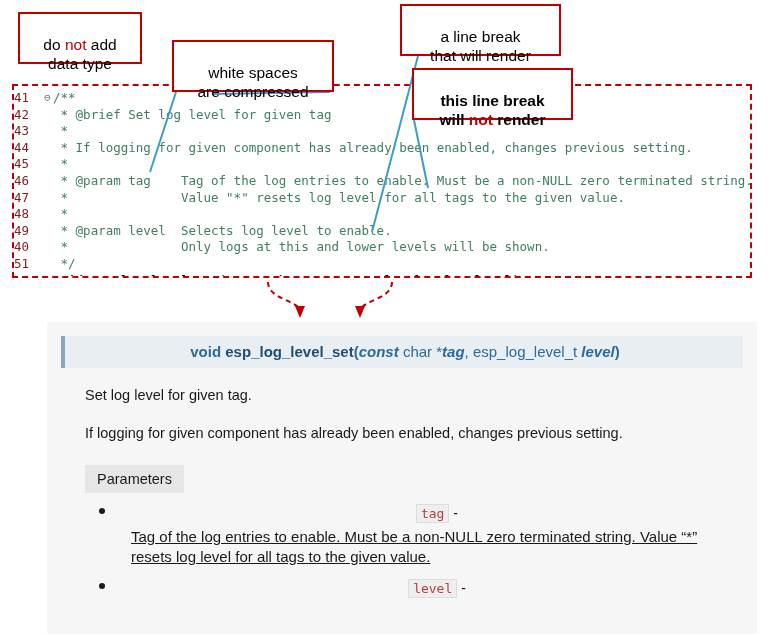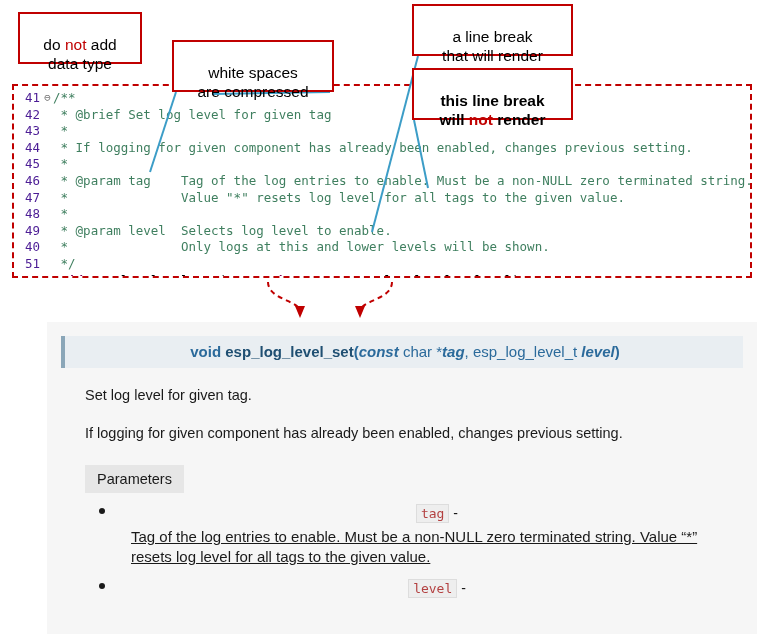--- a/index.html
+++ b/index.html
@@ -38,21 +38,21 @@
     width: 124px;
     height: 52px;
   }
   #callout-whitespace {
     left: 172px;
     top: 40px;
     width: 162px;
     height: 52px;
   }
   #callout-linebreak-render {
-    left: 412px;
+    left: 400px;
     top: 4px;
     width: 161px;
     height: 52px;
   }
   #callout-linebreak-norender {
     left: 412px;
     top: 68px;
     width: 161px;
     height: 52px;
     font-weight: bold;
@@ -78,22 +78,21 @@
     padding: 4px 0 0 0;
   }
   .cline {
     display: flex;
     white-space: pre;
     height: 16.6px;
   }
   .gutter {
     width: 26px;
     min-width: 26px;
-    text-align: right;
-    color: #4c1d95;
+    color: #7f1d1d;
     padding-right: 2px;
     user-select: none;
   }
   .foldmark {
     width: 11px;
     min-width: 11px;
     text-align: center;
     color: #777777;
     font-size: 11px;
     user-select: none;

